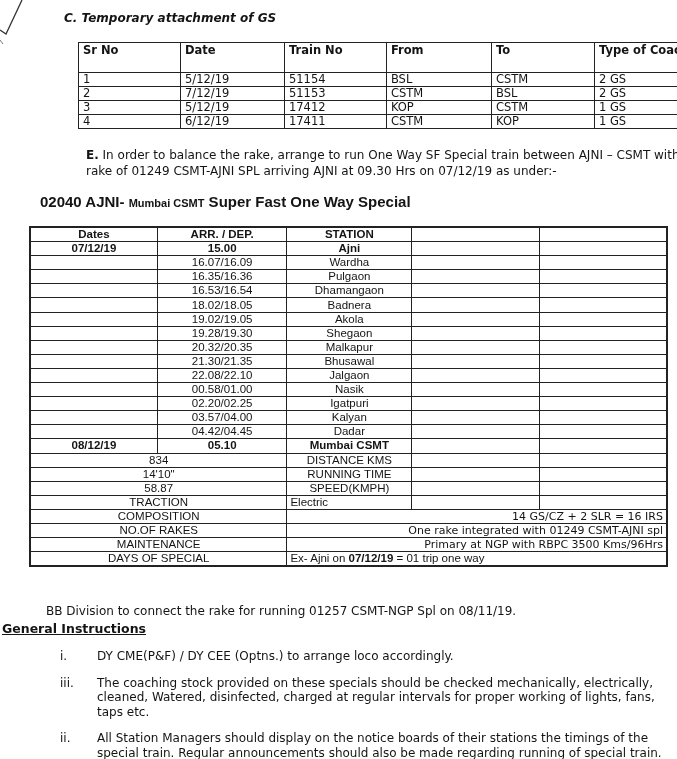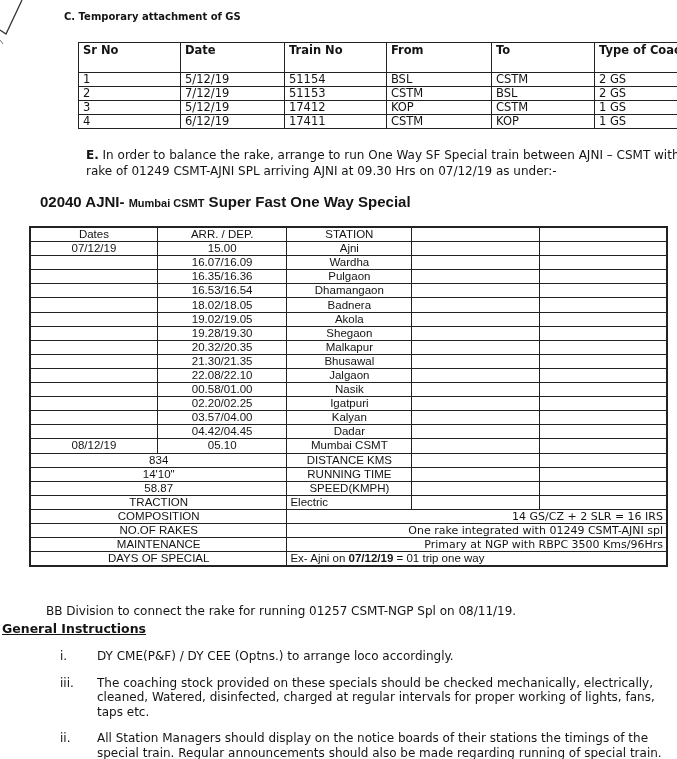--- a/index.html
+++ b/index.html
@@ -3,41 +3,41 @@
 <meta charset="utf-8">
 <style>
   html, body { margin: 0; padding: 0; }
   body {
     width: 677px; height: 759px; overflow: hidden; position: relative;
     background: #ffffff; color: #141414;
     font-family: "DejaVu Sans", sans-serif;
   }
   .abs { position: absolute; }
   .pen-mark { left: 0; top: 0; width: 40px; height: 70px; }
-  .sec-c-title { left: 64px; top: 11px; font-size: 10px; font-weight: bold; }
+  .sec-c-title { left: 64px; top: 11px; font-size: 12px; font-weight: bold; font-style: italic; }
 
   table { border-collapse: collapse; }
   .gs-table { left: 78px; top: 42px; width: 620px; font-size: 11.5px; }
   .gs-table td, .gs-table th {
     border: 1px solid #222; padding: 0 4px; text-align: left; vertical-align: top; line-height: 13px;
   }
   .gs-table th { font-weight: bold; height: 28px; padding-top: 1px; }
   .gs-table td { height: 13px; }
 
   .para-e { left: 50px; top: 147px; width: 620px; font-size: 12px; line-height: 16px; margin-left: 36px; }
   .para-e b { font-weight: bold; }
 
   .tt-title { left: 40px; top: 193px; font-family: "Liberation Sans", sans-serif; font-weight: bold; font-size: 15px; }
   .tt-title .small { font-size: 11px; }
 
   .tt-table { left: 29px; top: 226px; width: 639px; font-family: "Liberation Sans", sans-serif; font-size: 11.5px; }
   .tt-table td {
     border: 1px solid #222; padding: 0 3px; height: 13.1px; line-height: 13px; text-align: center; white-space: nowrap;
   }
-  .tt-table td.b { font-weight: normal; }
+  .tt-table td.b { font-weight: bold; }
   .tt-table td.l { text-align: left; }
   .tt-table td.lval { text-align: right; font-family: "DejaVu Sans", sans-serif; font-size: 11px; }
   .tt-outer { border: 2px solid #222 !important; }
 
   .para-bb { left: 46px; top: 604px; font-size: 12px; }
   .gi-heading { left: 2px; top: 621px; font-size: 12.5px; font-weight: bold; text-decoration: underline; }
   .gi-list { left: 0; top: 637px; width: 677px; font-size: 12px; line-height: 14.5px; }
   .gi-item { position: relative; margin-bottom: 0; }
   .gi-num { position: absolute; left: 60px; width: 20px; text-align: left; }
   .gi-text { margin-left: 97px; width: 570px; display: block; margin-top: 12px; }

